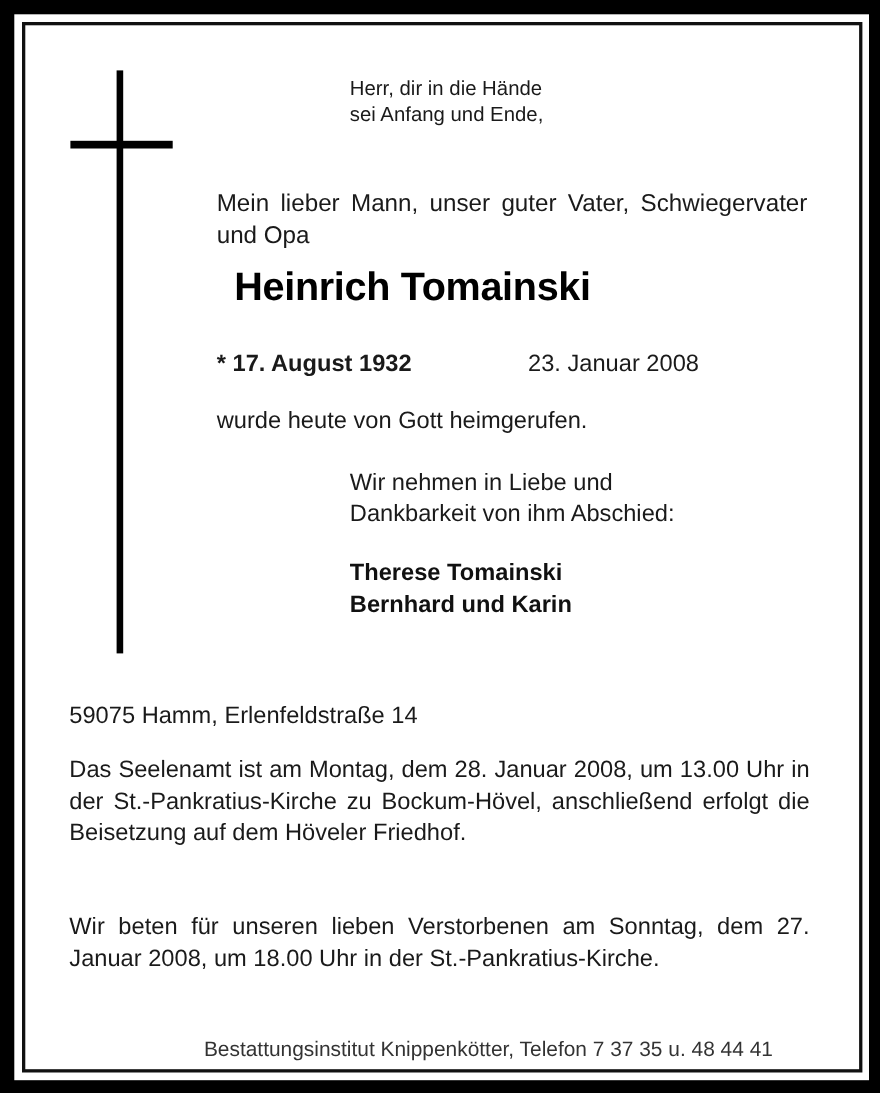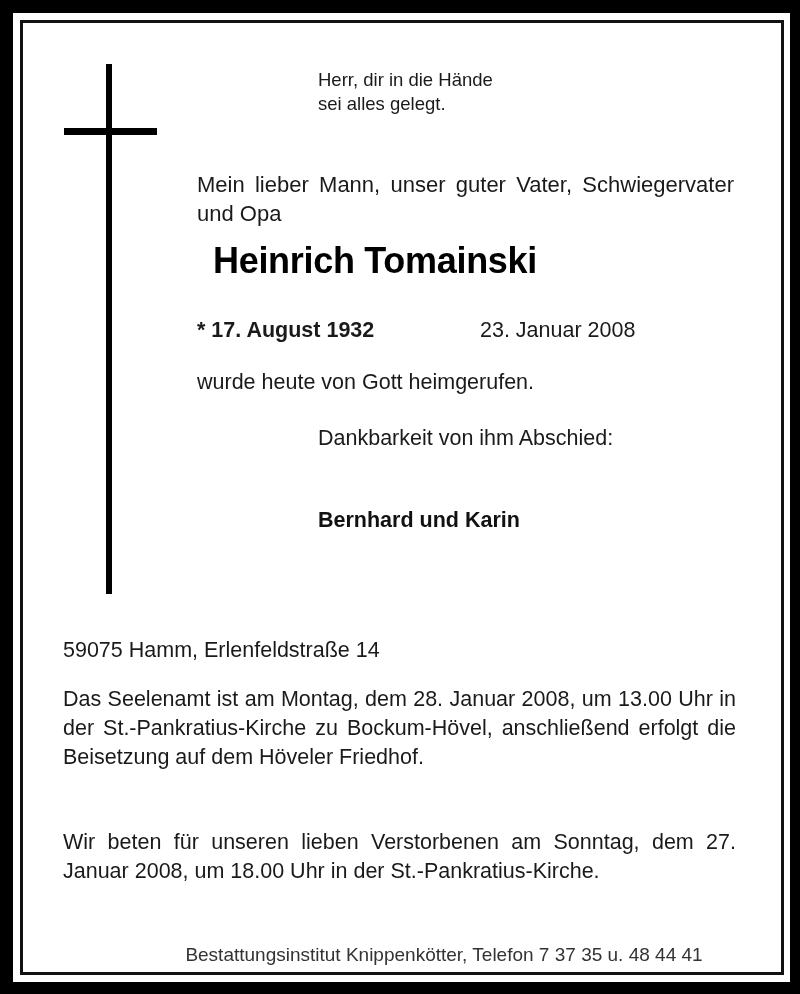--- a/index.html
+++ b/index.html
@@ -28,37 +28,39 @@
 <body>
 
 <div class="outer"></div>
 <div class="inner" style="left:20px;top:20px;right:16px;bottom:19px;"></div>
 
 <div class="cross-v"></div>
 <div class="cross-h"></div>
 
 <div class="t psalm">
   <div>Herr, dir in die Hände</div>
-  <div>sei alles gelegt.</div>
+  <div>sei Anfang und Ende,</div>
 </div>
 
 <div class="t intro">Mein lieber Mann, unser guter Vater, Schwiegervater und Opa</div>
 
 <div class="t name">Heinrich Tomainski</div>
 
 <div class="t born">* 17. August 1932</div>
 <div class="t died">23. Januar 2008</div>
 
 <div class="t called">wurde heute von Gott heimgerufen.</div>
 
 <div class="t farewell">
+  <div>Wir nehmen in Liebe und</div>
   <div>Dankbarkeit von ihm Abschied:</div>
 </div>
 
 <div class="t mourners">
+  <div>Therese Tomainski</div>
   <div>Bernhard und Karin</div>
 </div>
 
 <div class="t addr">59075 Hamm, Erlenfeldstraße 14</div>
 
 <div class="t para p1">Das Seelenamt ist am Montag, dem 28. Januar 2008, um 13.00 Uhr in der St.-Pankratius-Kirche zu Bockum-Hövel, anschließend erfolgt die Beisetzung auf dem Höveler Friedhof.</div>
 <div class="t para p2">Wir beten für unseren lieben Verstorbenen am Sonntag, dem 27. Januar 2008, um 18.00 Uhr in der St.-Pankratius-Kirche.</div>
 
 <div class="t footer">Bestattungsinstitut Knippenkötter, Telefon 7 37 35 u. 48 44 41</div>
 

